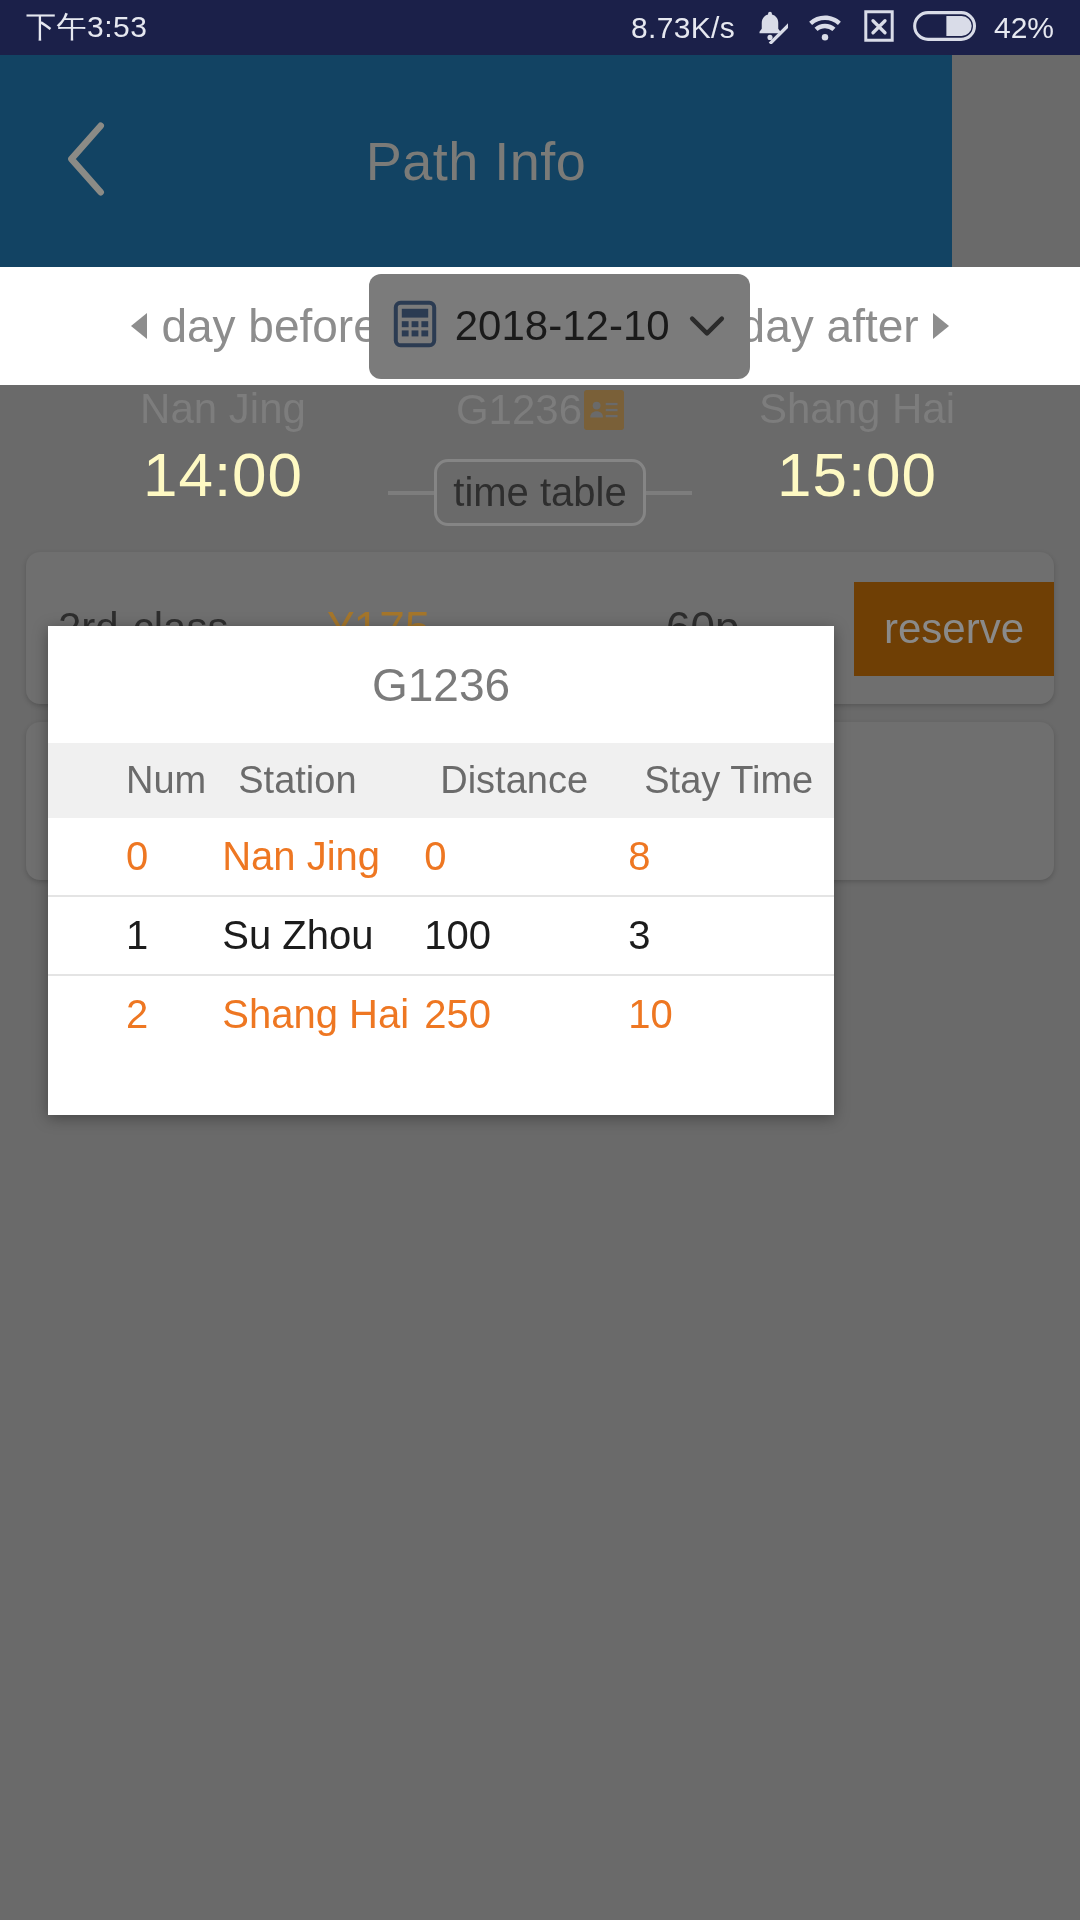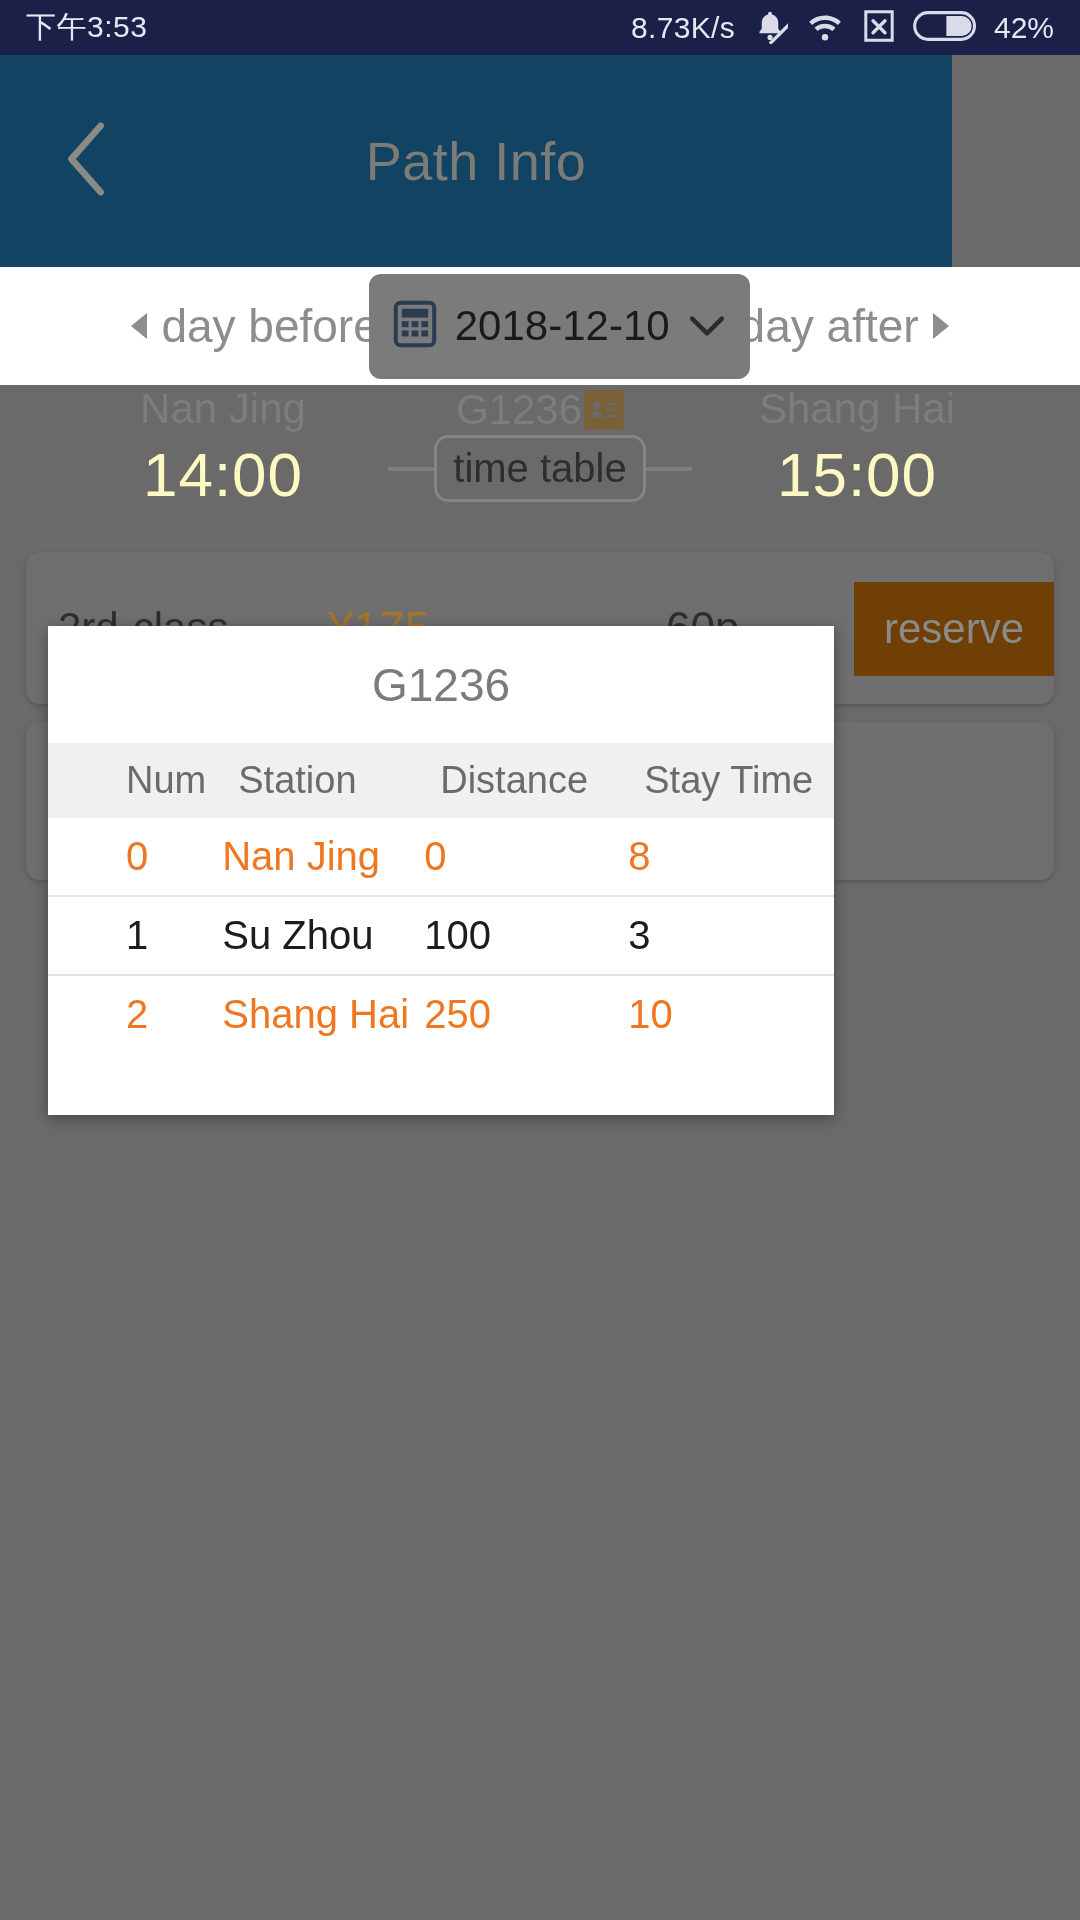--- a/index.html
+++ b/index.html
@@ -107,21 +107,21 @@
   }
   #train-number { font-size:42px; color:#7d7d7d; }
   #badge-icon {
     width:40px; height:40px; flex:none;
     background:#7a6038; border-radius:3px;
     display:flex; align-items:center; justify-content:center;
     margin-left:2px;
   }
   #timetable-row {
     display:flex; align-items:center; justify-content:center;
-    margin-top:0;
+    margin-top:24px;
   }
   .route-line { width:46px; height:4px; background:#7d7d7d; }
   #timetable-button {
     border:3px solid #858585; border-radius:14px;
     padding:8px 16px; font-size:40px; color:#2e2e2e;
     background:transparent;
   }
 
   
   .ticket-card {

